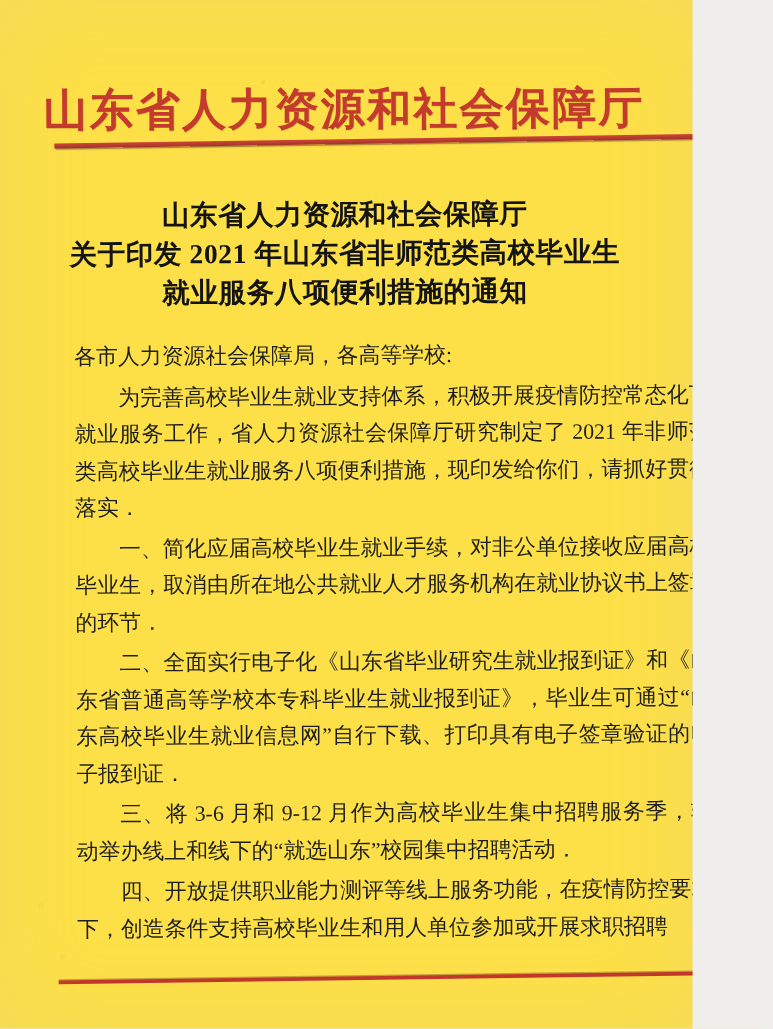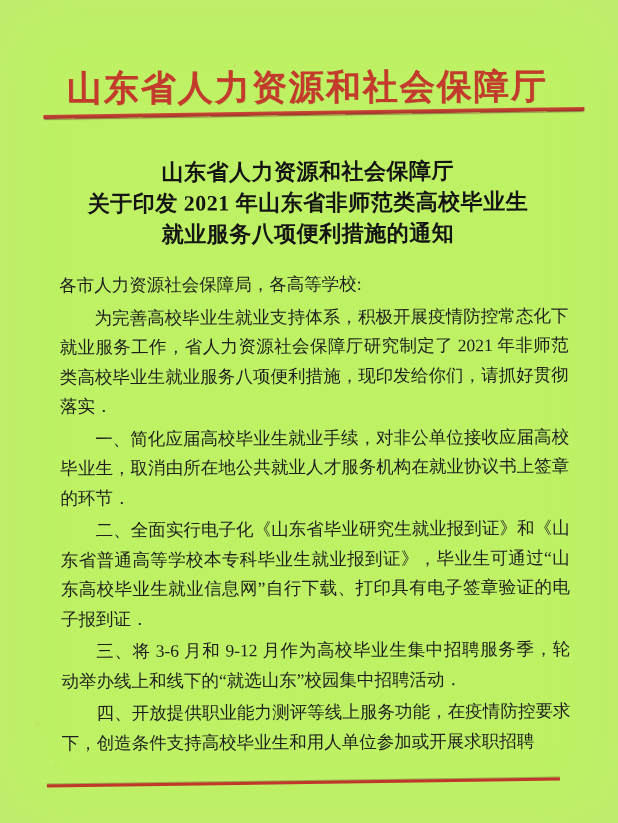--- a/index.html
+++ b/index.html
@@ -5,23 +5,23 @@
   html, body {
     margin: 0;
     padding: 0;
     width: 618px;
     height: 823px;
     background: #efeeea;
     font-family: "Liberation Serif", "DejaVu Serif", serif;
   }
   .page {
     position: relative;
-    width: 618px;
+    width: 554px;
     height: 823px;
-    background: #bef264;
+    background: #fde047;
     overflow: hidden;
     box-shadow: inset 0 0 70px rgba(205, 195, 175, 0.18);
   }
   .tilt {
     position: absolute;
     left: 0; top: 0; right: 0; bottom: 0;
     transform: rotate(-0.3deg);
   }
   
   .speckles {

